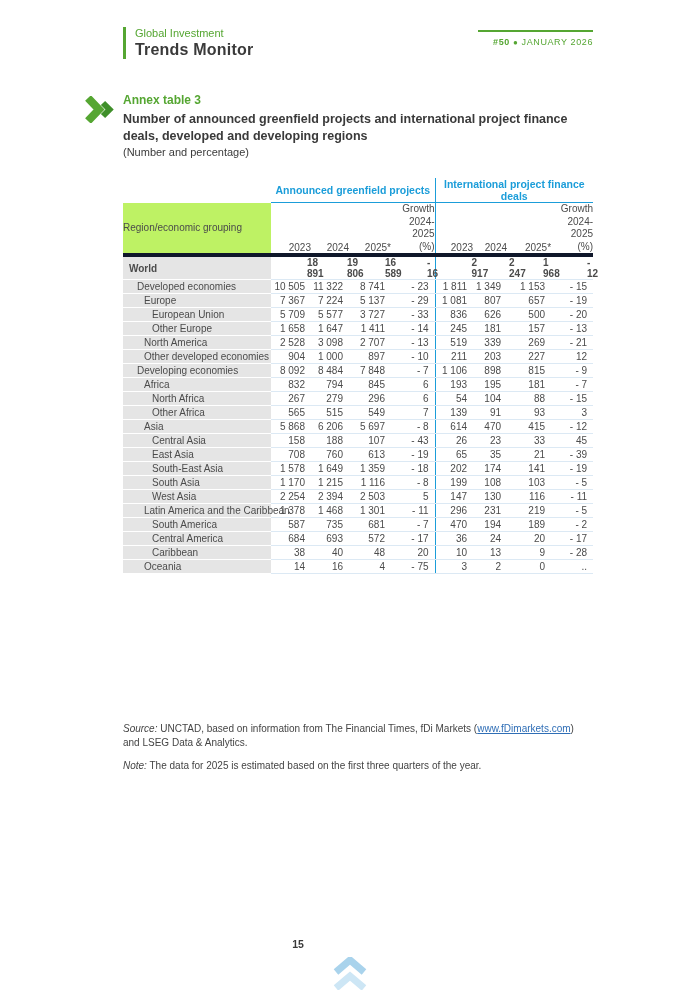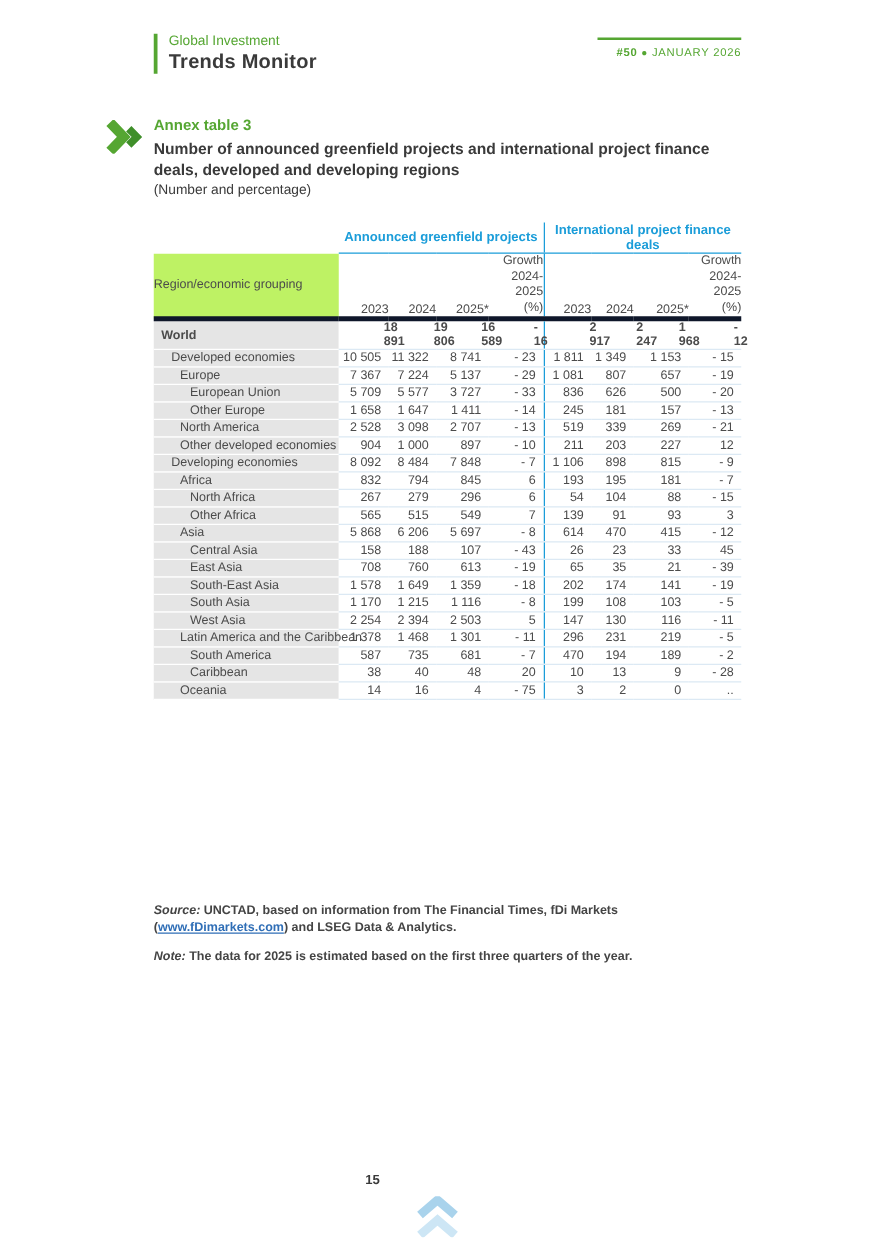--- a/index.html
+++ b/index.html
@@ -50,21 +50,21 @@
     white-space:nowrap; overflow:visible;
   }
   tbody td.num { text-align:right; padding-right:6px; border-bottom:1px solid #dce9f4; background:#ffffff; }
   tbody tr.bold td { font-weight:bold;padding-left:36px; }
   .ind0 { padding-left:6px !important; }
   .ind1 { padding-left:14px !important; }
   .ind2 { padding-left:21px !important; }
   .ind3 { padding-left:29px !important; }
 
   
-  .footnotes { position:absolute; left:123px; top:722px; width:470px; font-size:10px; color:#444; line-height:1.4;font-weight:bold; }
+  .footnotes { position:absolute; left:123px; top:722px; width:470px; font-size:10px; color:#444; line-height:1.4; }
   .footnotes p { margin:0 0 9px 0; }
   .lbl-italic { font-style:italic; }
   .src-link { color:#2f6eb6; text-decoration:underline; cursor:pointer; }
 
   
   .page-num { position:absolute; left:0; top:938px; width:596px; text-align:center;
               font-size:10.5px; font-weight:bold; color:#3a3a3a; }
   .bottom-chevrons { position:absolute; left:333px; top:957px; }
 </style>
 </head>
@@ -335,20 +335,31 @@
           <td class="num">587</td>
           <td class="num">735</td>
           <td class="num">681</td>
           <td class="num">- 7</td>
           <td class="num divcell">470</td>
           <td class="num">194</td>
           <td class="num">189</td>
           <td class="num">- 2</td>
         </tr>
         <tr>
+          <td class="name ind3">Central America</td>
+          <td class="num">684</td>
+          <td class="num">693</td>
+          <td class="num">572</td>
+          <td class="num">- 17</td>
+          <td class="num divcell">36</td>
+          <td class="num">24</td>
+          <td class="num">20</td>
+          <td class="num">- 17</td>
+        </tr>
+        <tr>
           <td class="name ind3">Caribbean</td>
           <td class="num">38</td>
           <td class="num">40</td>
           <td class="num">48</td>
           <td class="num">20</td>
           <td class="num divcell">10</td>
           <td class="num">13</td>
           <td class="num">9</td>
           <td class="num">- 28</td>
         </tr>

